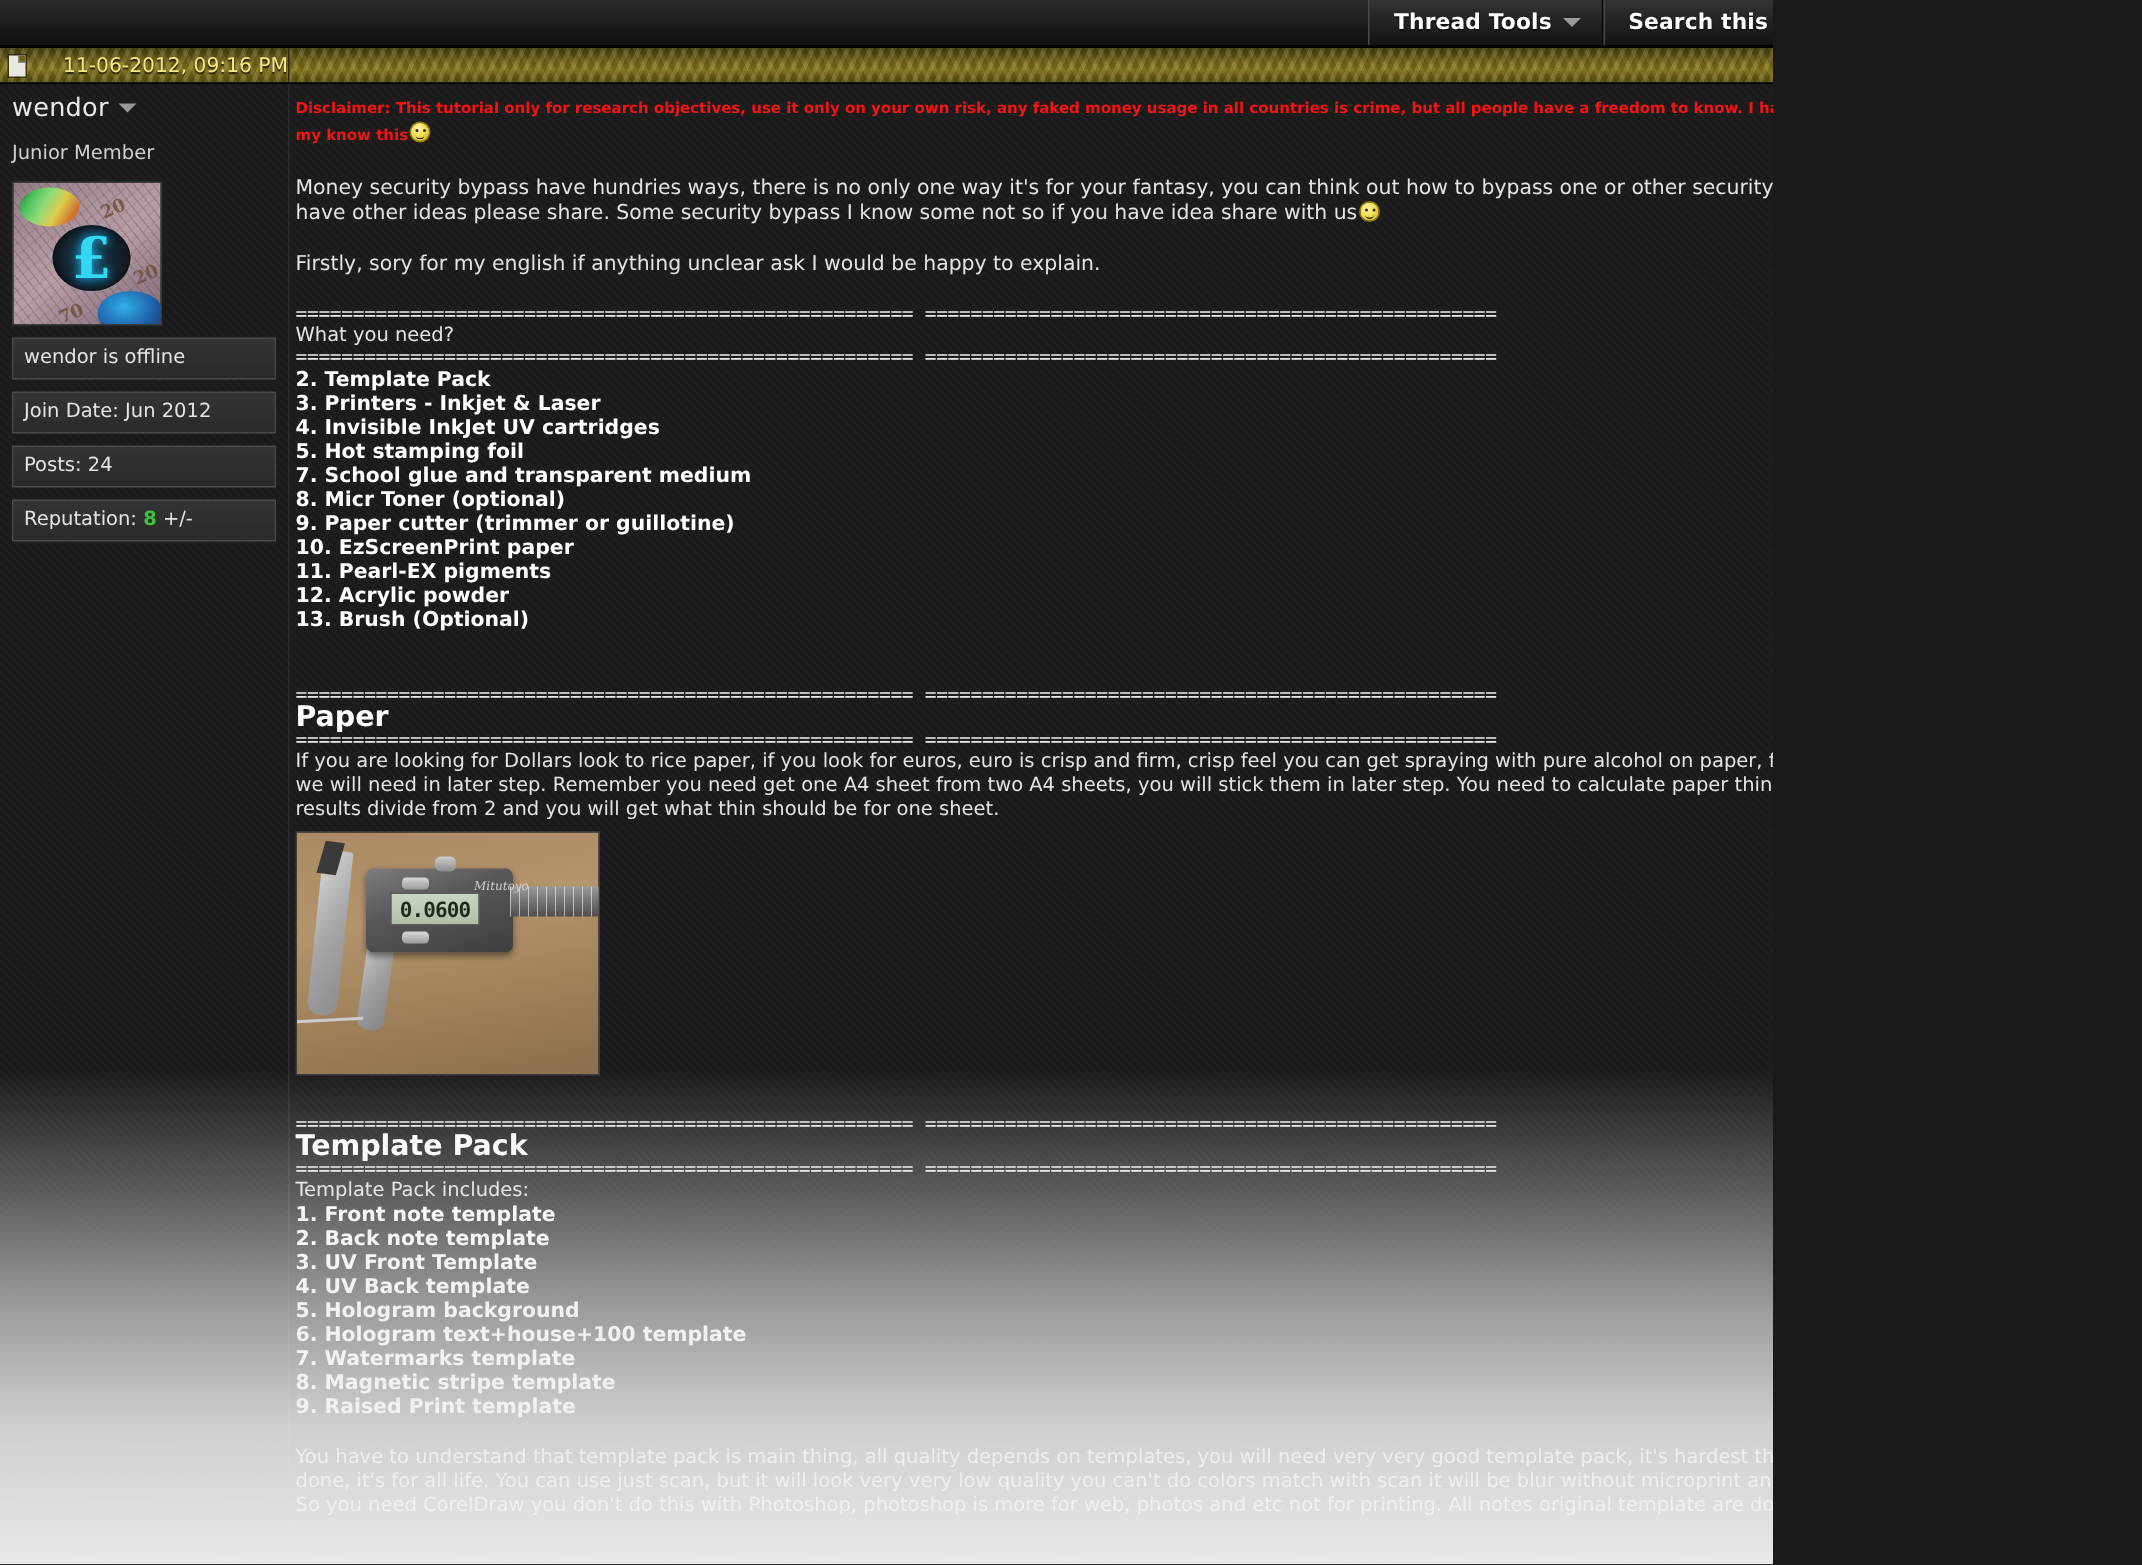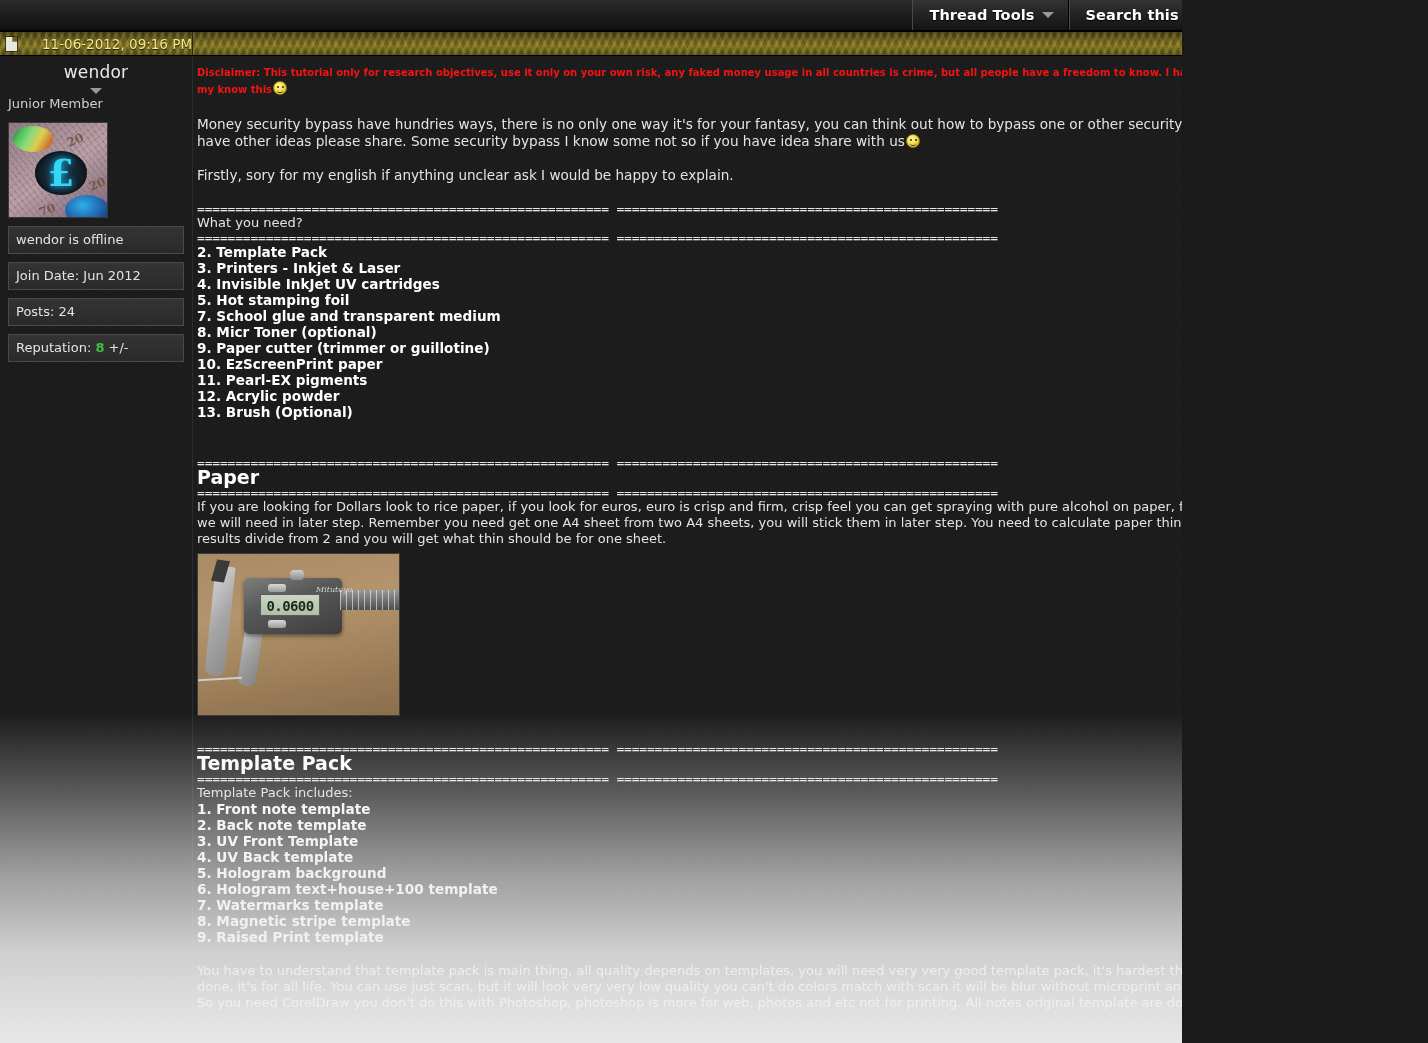--- a/index.html
+++ b/index.html
@@ -119,33 +119,33 @@
   
   #usercol {
     width: 193px;
     min-width: 193px;
     height: 987px;
     padding: 6px 8px 0 8px;
     border-right: 1px solid #2c2c2c;
     position: relative;
   }
   #username-row {
-    display: flex; align-items: center; gap: 6px; flex-direction: column;
+    display: flex; align-items: center; gap: 6px;
   }
   #username {
     color: #e9e9e9;
     font-size: 17px;
     line-height: 20px;
     letter-spacing: 0.2px;
   }
   #usertitle {
     color: #cfcfcf;
     font-size: 13px;
     line-height: 18px;
-    margin-top: 1px;
+    margin-top: 12px;
   }
   
   #avatar {
     margin-top: 9px;
     width: 100px; height: 96px;
     border: 1px solid #3a3a3a;
     position: relative;
     overflow: hidden;
     background:
       linear-gradient(145deg, #8e7c86 0%, #a89199 28%, #b8a0a6 52%, #96808c 78%, #7d6a76 100%);

